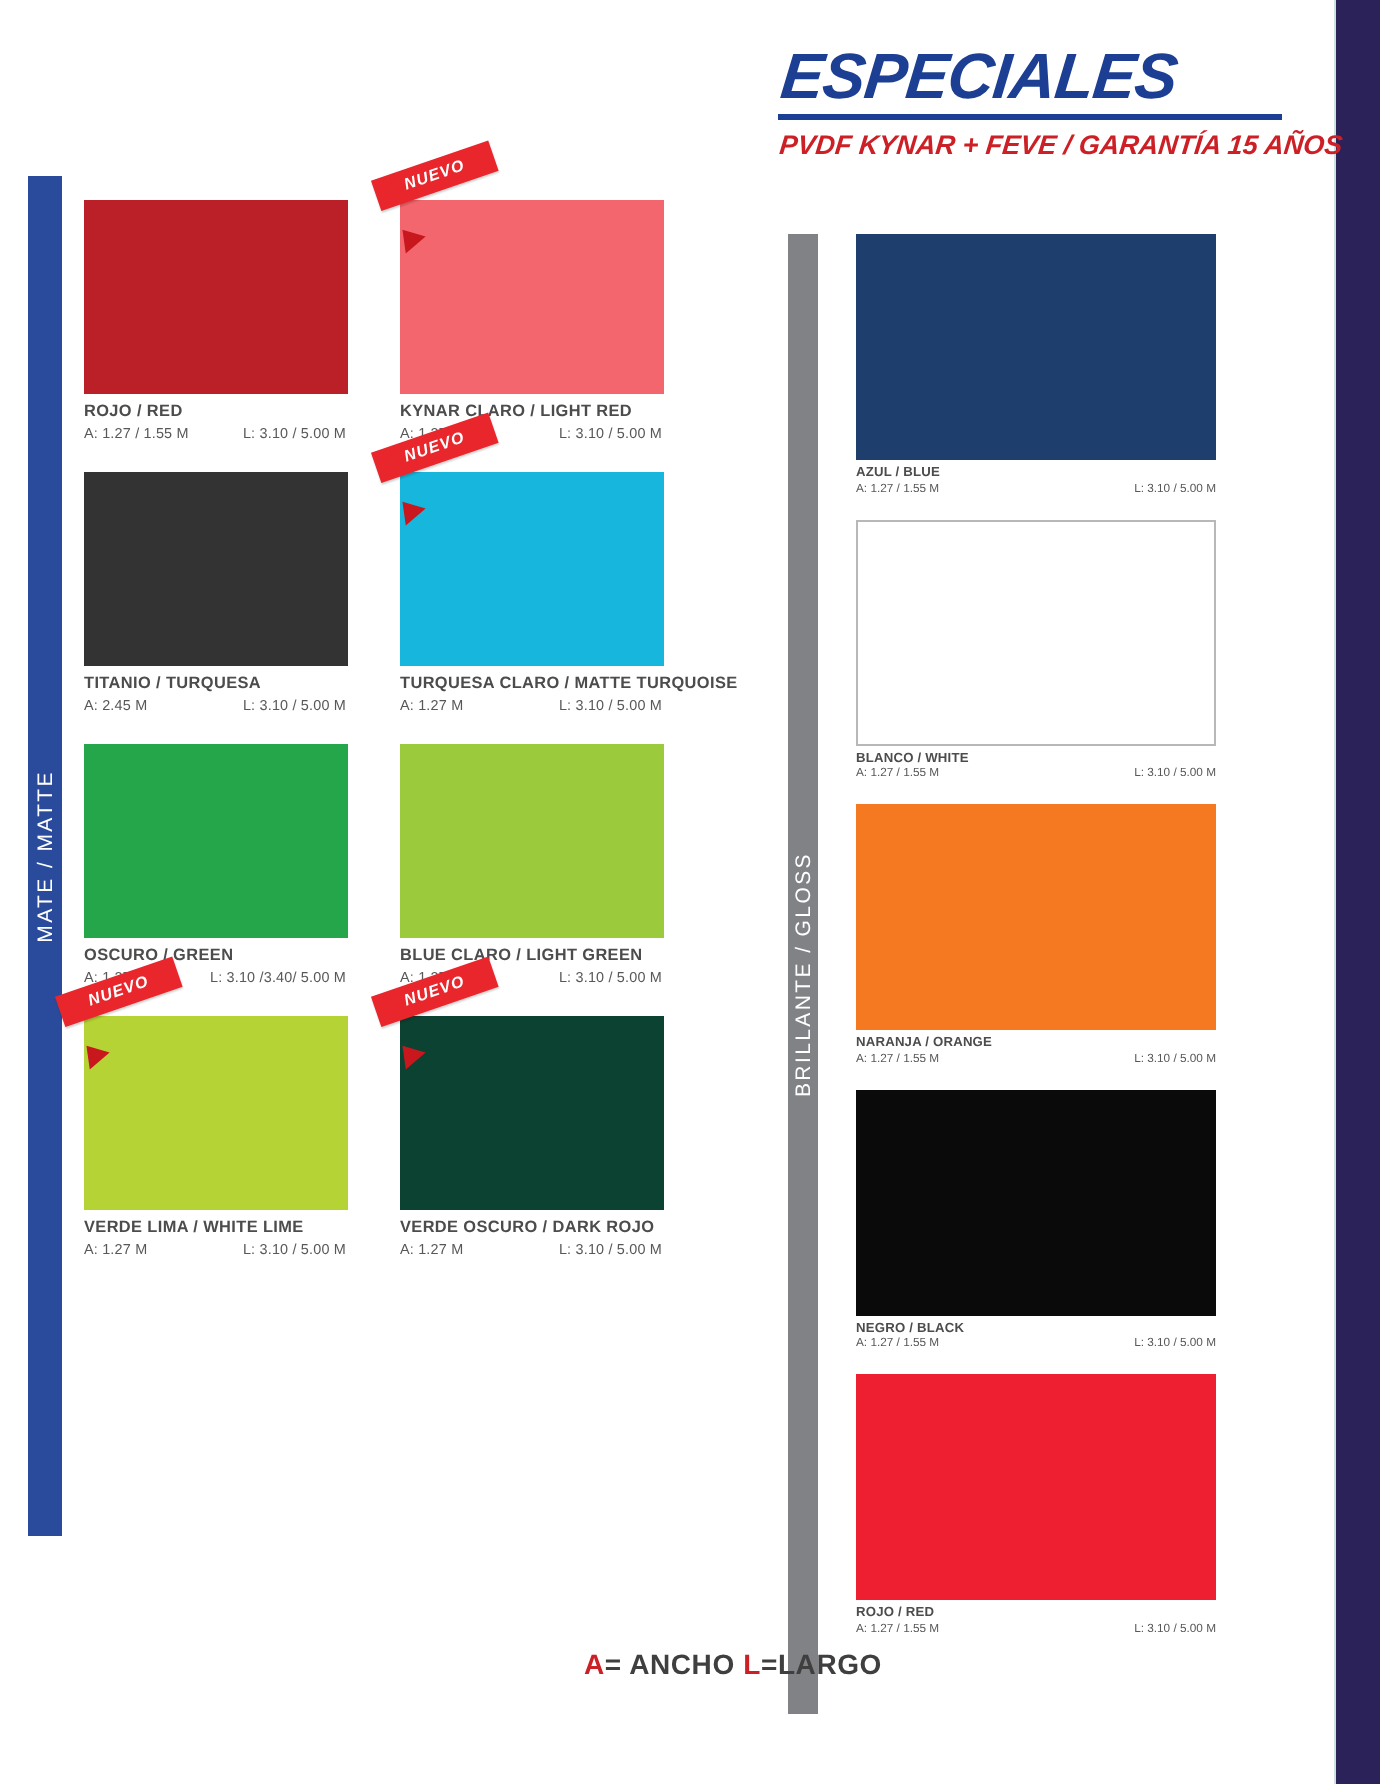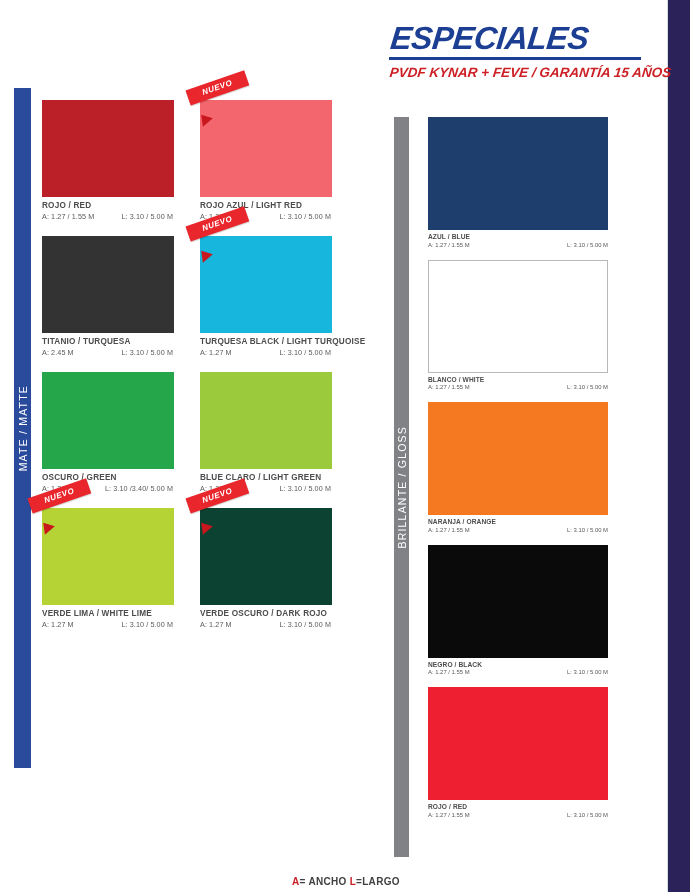--- a/index.html
+++ b/index.html
@@ -105,22 +105,22 @@
     left: 14px; top: 24px;
     width: 0; height: 0;
     border-left: 11px solid #c8171d;
     border-top: 5px solid transparent;
     border-bottom: 7px solid transparent;
     transform: rotate(-8deg);
   }
 
   
   #footer-legend {
-    position: absolute; left: 292px; top: 876px;
-    font-size: 10px; font-weight: bold; color: #3f3f3f;
+    position: absolute; left: 292px; top: 824px;
+    font-size: 14px; font-weight: bold; color: #3f3f3f;
     letter-spacing: 0.3px; white-space: nowrap;
   }
   #footer-legend .k { color: #cc2026; }
 </style>
 </head>
 <body>
 
 <div id="page-edge-line"></div>
 <div id="page-edge"></div>
 
@@ -150,21 +150,21 @@
         </div>
       </div>
       <div class="matte-cell">
         <div class="swatch-m" style="background: rgb(244, 102, 110);">
           <div class="nuevo">
             <div class="nuevo-banner">NUEVO</div>
             <div class="nuevo-tail"></div>
           </div>
         </div>
         <div class="labels-m">
-          <div class="name-m">ROJO AZUL / LIGHT RED</div>
+          <div class="name-m">KYNAR CLARO / LIGHT RED</div>
           <div class="dims-m">
             <span>A: 1.27 M</span>
             <span class="len">L: 3.10 / 5.00 M</span>
           </div>
         </div>
       </div>
     </div>
     <div class="matte-row">
       <div class="matte-cell">
         <div class="swatch-m" style="background: rgb(51, 51, 51);"></div>
@@ -177,21 +177,21 @@
         </div>
       </div>
       <div class="matte-cell">
         <div class="swatch-m" style="background: rgb(23, 182, 221);">
           <div class="nuevo">
             <div class="nuevo-banner">NUEVO</div>
             <div class="nuevo-tail"></div>
           </div>
         </div>
         <div class="labels-m">
-          <div class="name-m">TURQUESA BLACK / LIGHT TURQUOISE</div>
+          <div class="name-m">TURQUESA CLARO / MATTE TURQUOISE</div>
           <div class="dims-m">
             <span>A: 1.27 M</span>
             <span class="len">L: 3.10 / 5.00 M</span>
           </div>
         </div>
       </div>
     </div>
     <div class="matte-row">
       <div class="matte-cell">
         <div class="swatch-m" style="background: rgb(38, 166, 74);"></div>

